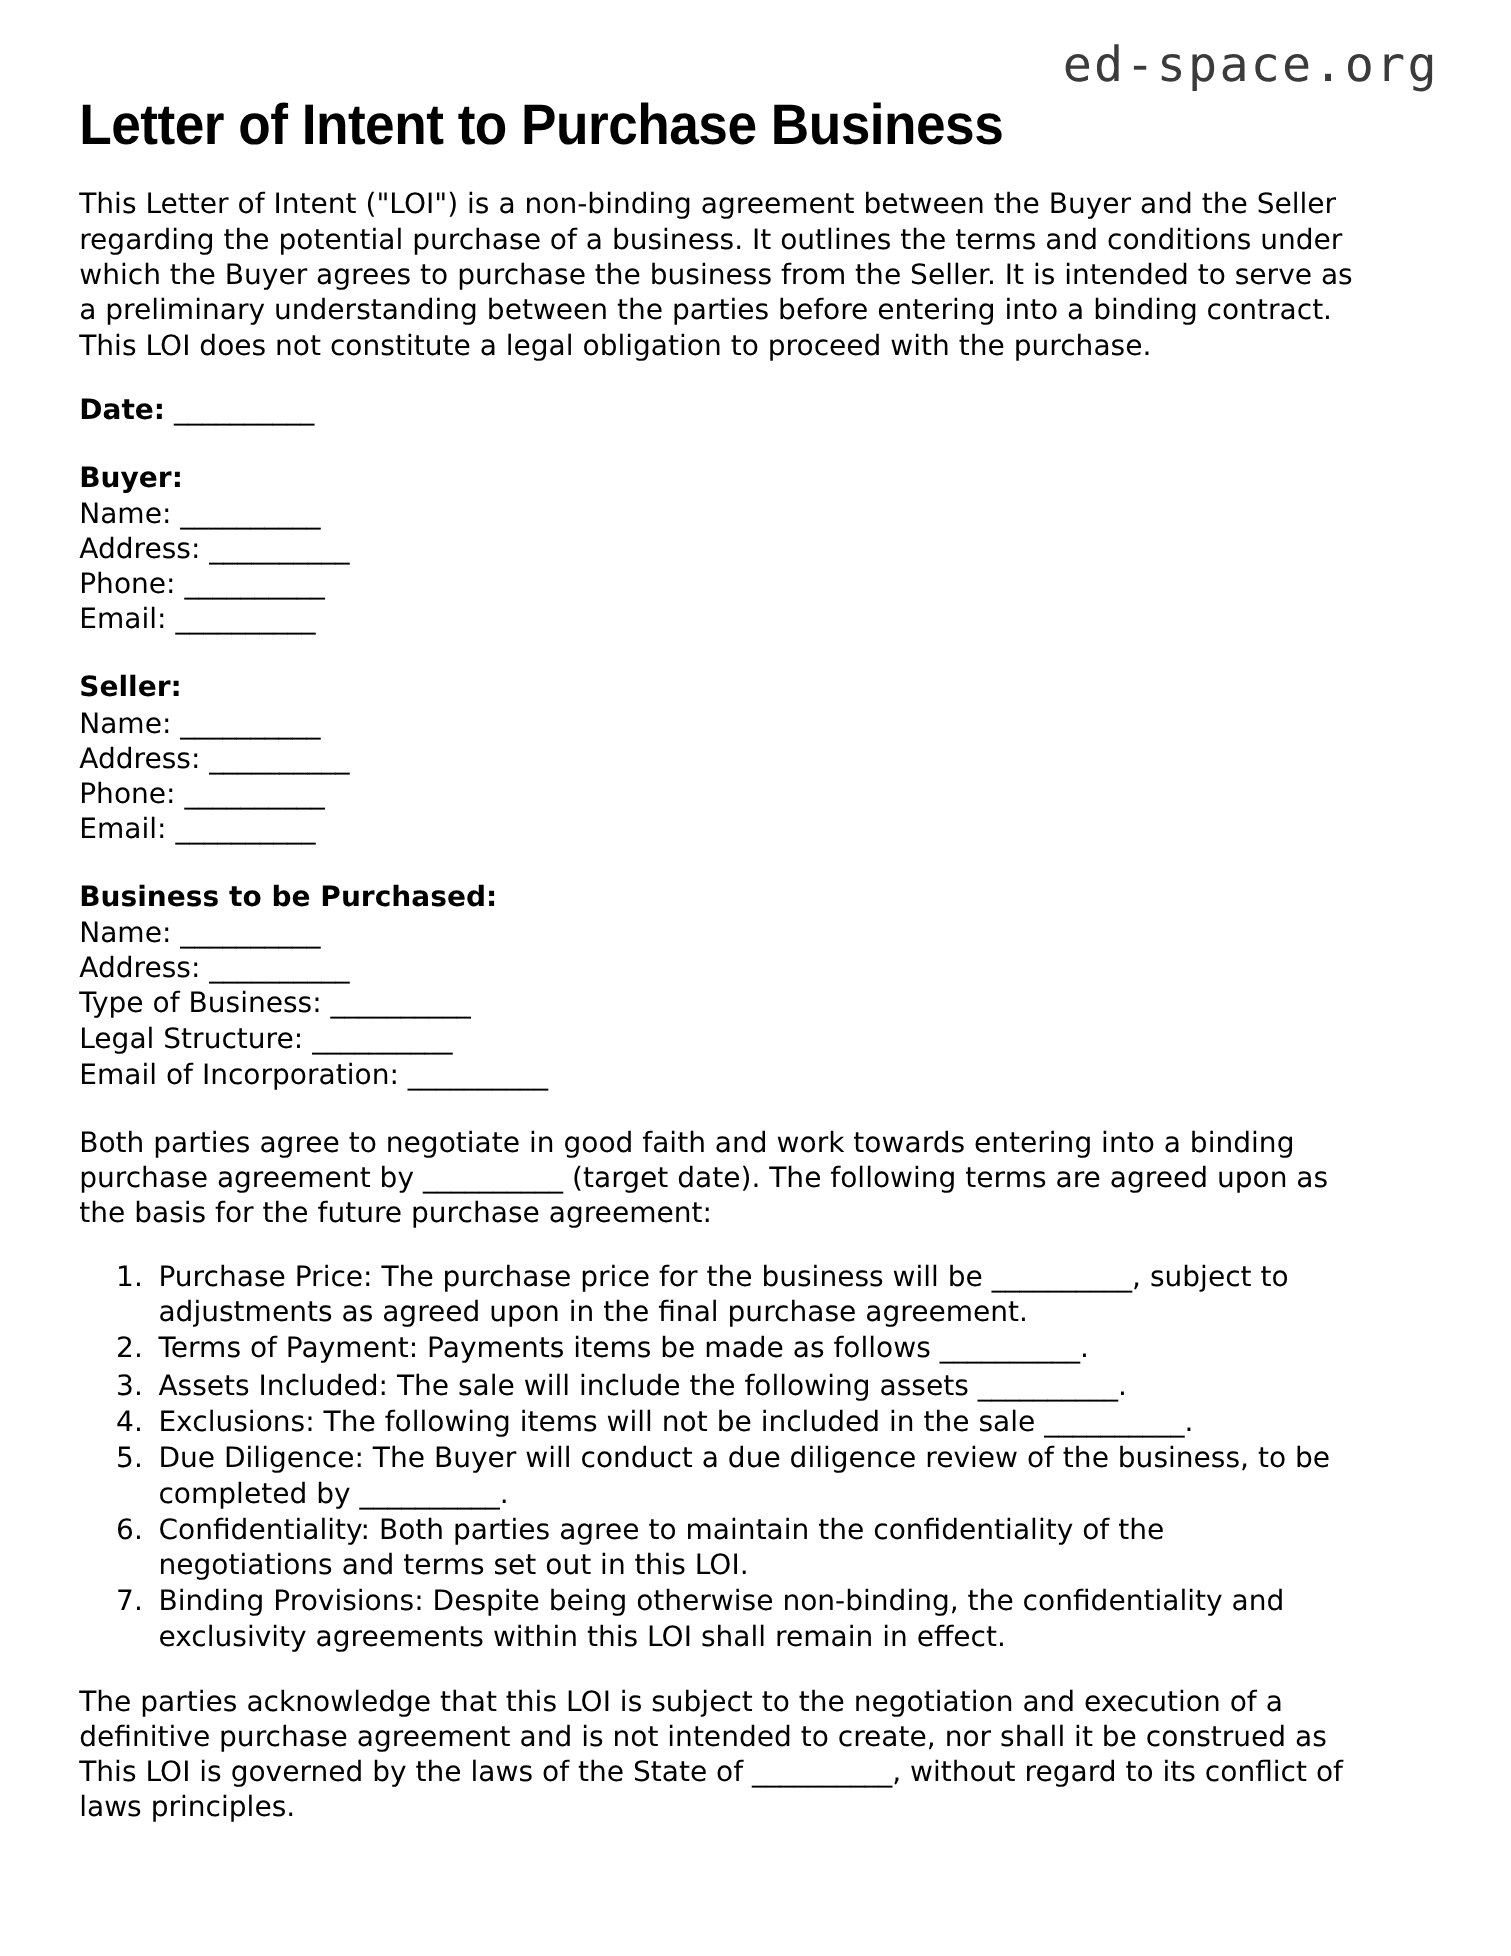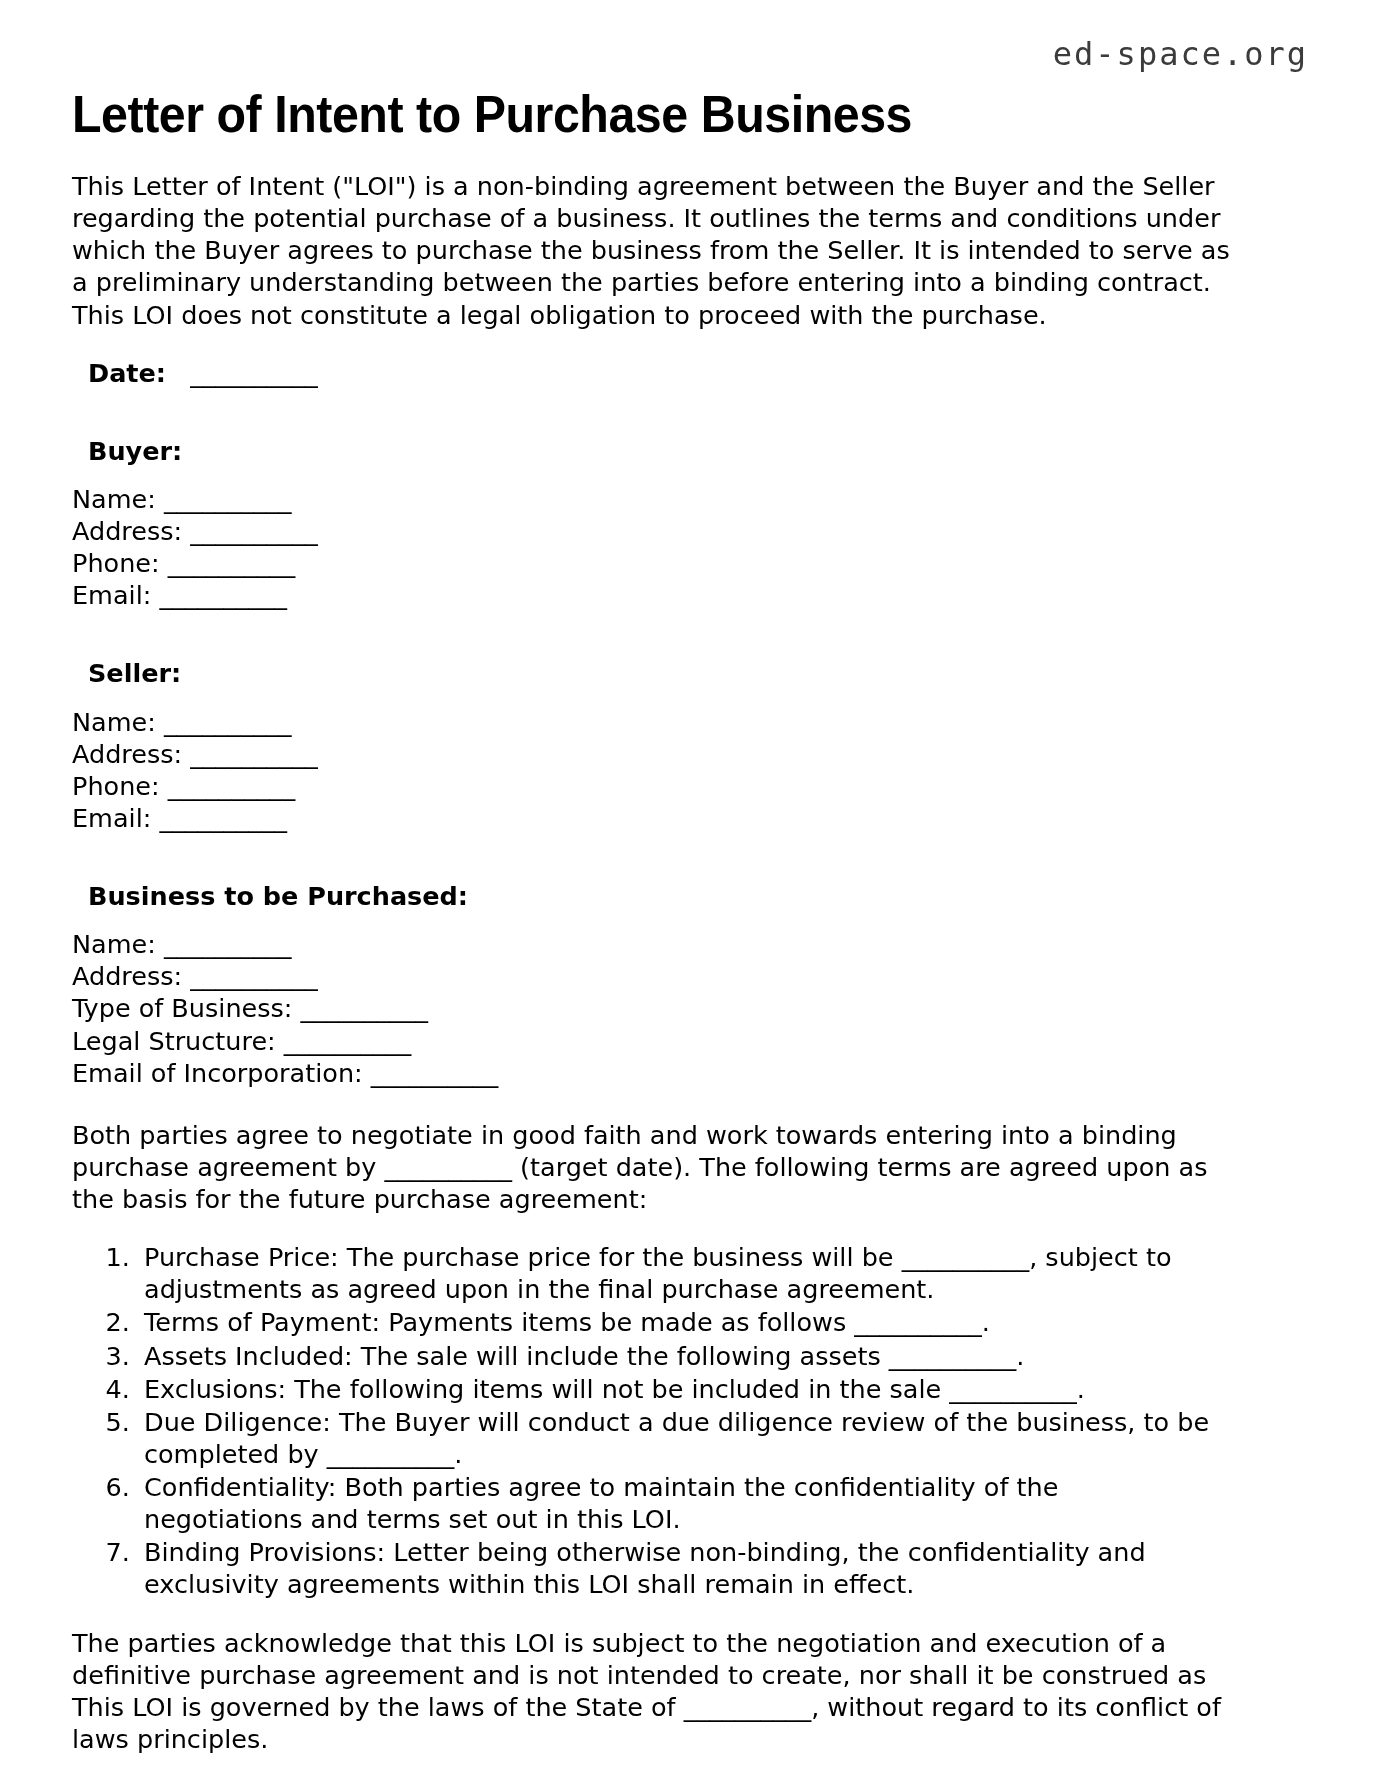--- a/index.html
+++ b/index.html
@@ -23,21 +23,21 @@
     box-sizing: border-box;
     padding: 0 72px 0 72px;
   }
 
   
   .watermark {
     position: absolute;
     top: 38px;
     right: 66px;
     font-family: "DejaVu Sans Mono", monospace;
-    font-size: 32px;
+    font-size: 44px;
     letter-spacing: 2px;
     color: #3b3b3b;
     white-space: nowrap;
     line-height: 1;
   }
 
   
   .doc-title {
     position: absolute;
     top: 86px;
@@ -64,21 +64,21 @@
   }
 
   .para {
     margin: 0 0 26px 0;
     text-align: left;
   }
   .para.tight { margin-bottom: 0; }
 
   .section-head {
     font-weight: bold;
-    margin: 16px;
+    margin: 0;
     font-size: 25.5px;
   }
 
   .field-line {
     margin: 0;
     font-size: 25.5px;
     line-height: 1.26;
     white-space: nowrap;
   }
 
@@ -203,21 +203,21 @@
       <li>
         <span>Exclusions: The following items will not be included in the sale </span><span class="blank">__________</span><span>.</span>
       </li>
       <li>
         <span>Due Diligence: The Buyer will conduct a due diligence review of the business, to be completed by </span><span class="blank">__________</span><span>.</span>
       </li>
       <li>
         <span>Confidentiality: Both parties agree to maintain the confidentiality of the negotiations and terms set out in this LOI.</span>
       </li>
       <li>
-        <span>Binding Provisions: Letter being otherwise non-binding, the confidentiality and exclusivity agreements within this LOI shall remain in effect.</span>
+        <span>Binding Provisions: Despite being otherwise non-binding, the confidentiality and exclusivity agreements within this LOI shall remain in effect.</span>
       </li>
     </ol>
 
     <p class="para tight">The parties acknowledge that this LOI is subject to the negotiation and execution of a definitive purchase agreement and is not intended to create, nor shall it be construed as</p>
 
     <p class="para">
       <span>This LOI is governed by the laws of the State of </span><span class="blank">__________</span><span>, without regard to its conflict of laws principles.</span>
     </p>
 
   </div>

